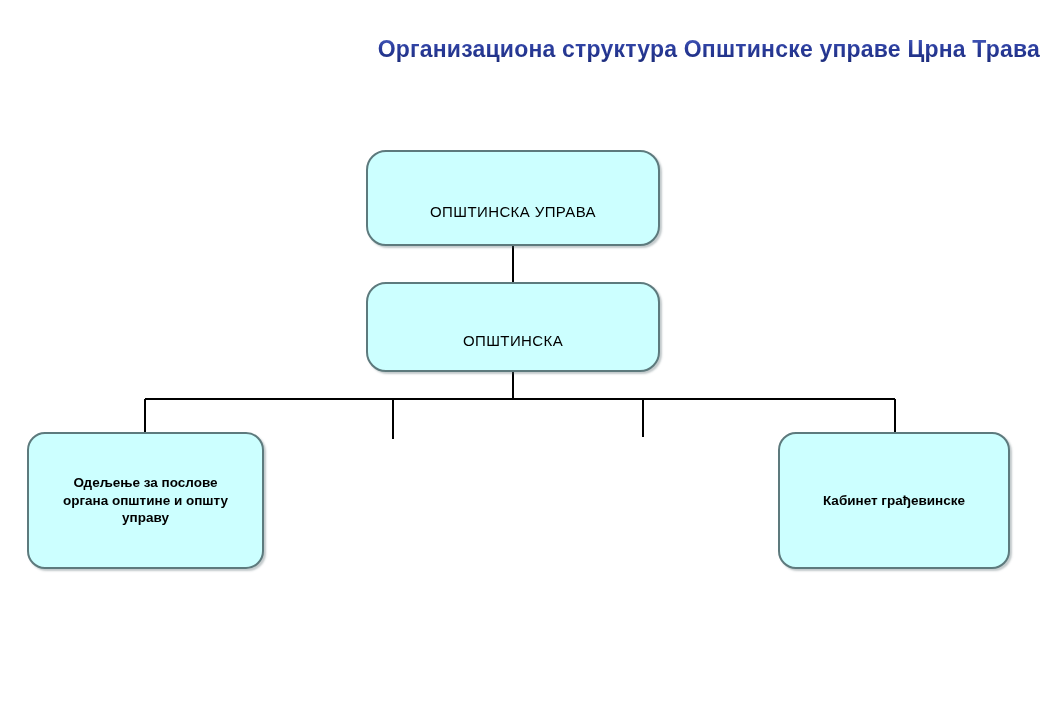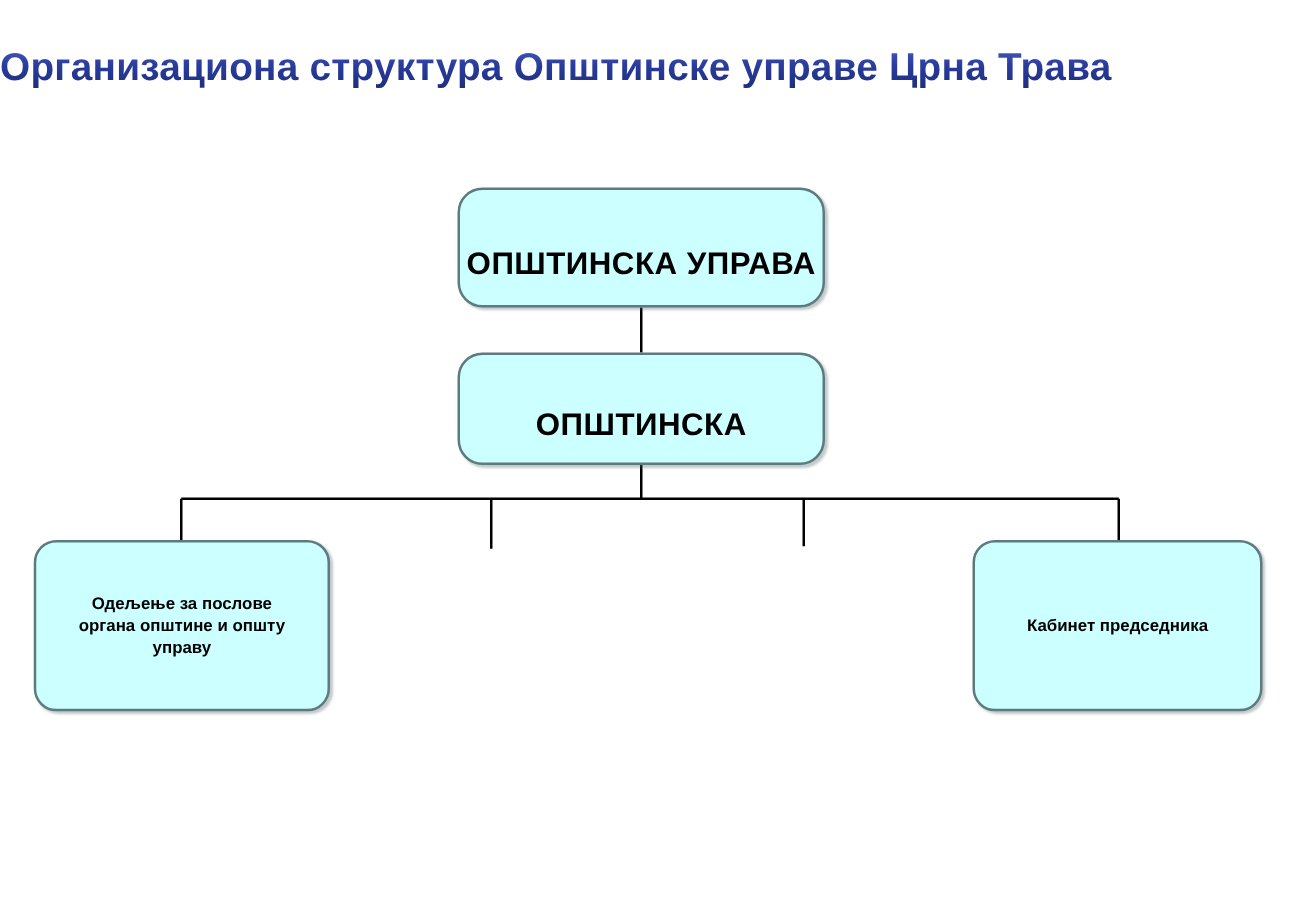--- a/index.html
+++ b/index.html
@@ -17,23 +17,23 @@
     background: #ffffff;
     overflow: hidden;
   }
 
   
   #chart-title {
     position: absolute;
     left: 0;
     top: 36px;
     width: 1040px;
-    text-align: left;
+    text-align: right;
     font-family: "Liberation Sans", sans-serif;
-    font-size: 31px;
+    font-size: 23px;
     font-weight: 700;
     letter-spacing: 0.2px;
     color: #2b3f9e;
     background: linear-gradient(180deg, #4a5fc1 0%, #2a3c9c 45%, #1d2d7d 100%);
     -webkit-background-clip: text;
     background-clip: text;
     -webkit-text-fill-color: transparent;
     white-space: nowrap;
     line-height: 1.15;
   }
@@ -66,22 +66,22 @@
     display: block;
     width: 100%;
     white-space: pre-line;
   }
 
   
   .node.level-top {
     border-radius: 20px;
   }
   .node.level-top .node-label {
-    font-size: 25px;
-    font-weight: 700;
+    font-size: 15px;
+    font-weight: 400;
     letter-spacing: 0.4px;
     line-height: 1.25;
     margin-top: 28px;
   }
 
   
   .node.level-leaf .node-label {
     font-size: 13.5px;
     font-weight: 700;
     line-height: 1.32;
@@ -119,16 +119,16 @@
 
   <div class="node level-leaf" style="left:27px; top:432px; width:237px; height:137px;">
     <span class="node-label">Одељење за послове
 органа општине и општу
 управу</span>
   </div>
 
 
 
   <div class="node level-leaf" style="left:778px; top:432px; width:232px; height:137px;">
-    <span class="node-label">Кабинет председника</span>
+    <span class="node-label">Кабинет грађевинске</span>
   </div>
 
 </div>
 
 </body></html>

